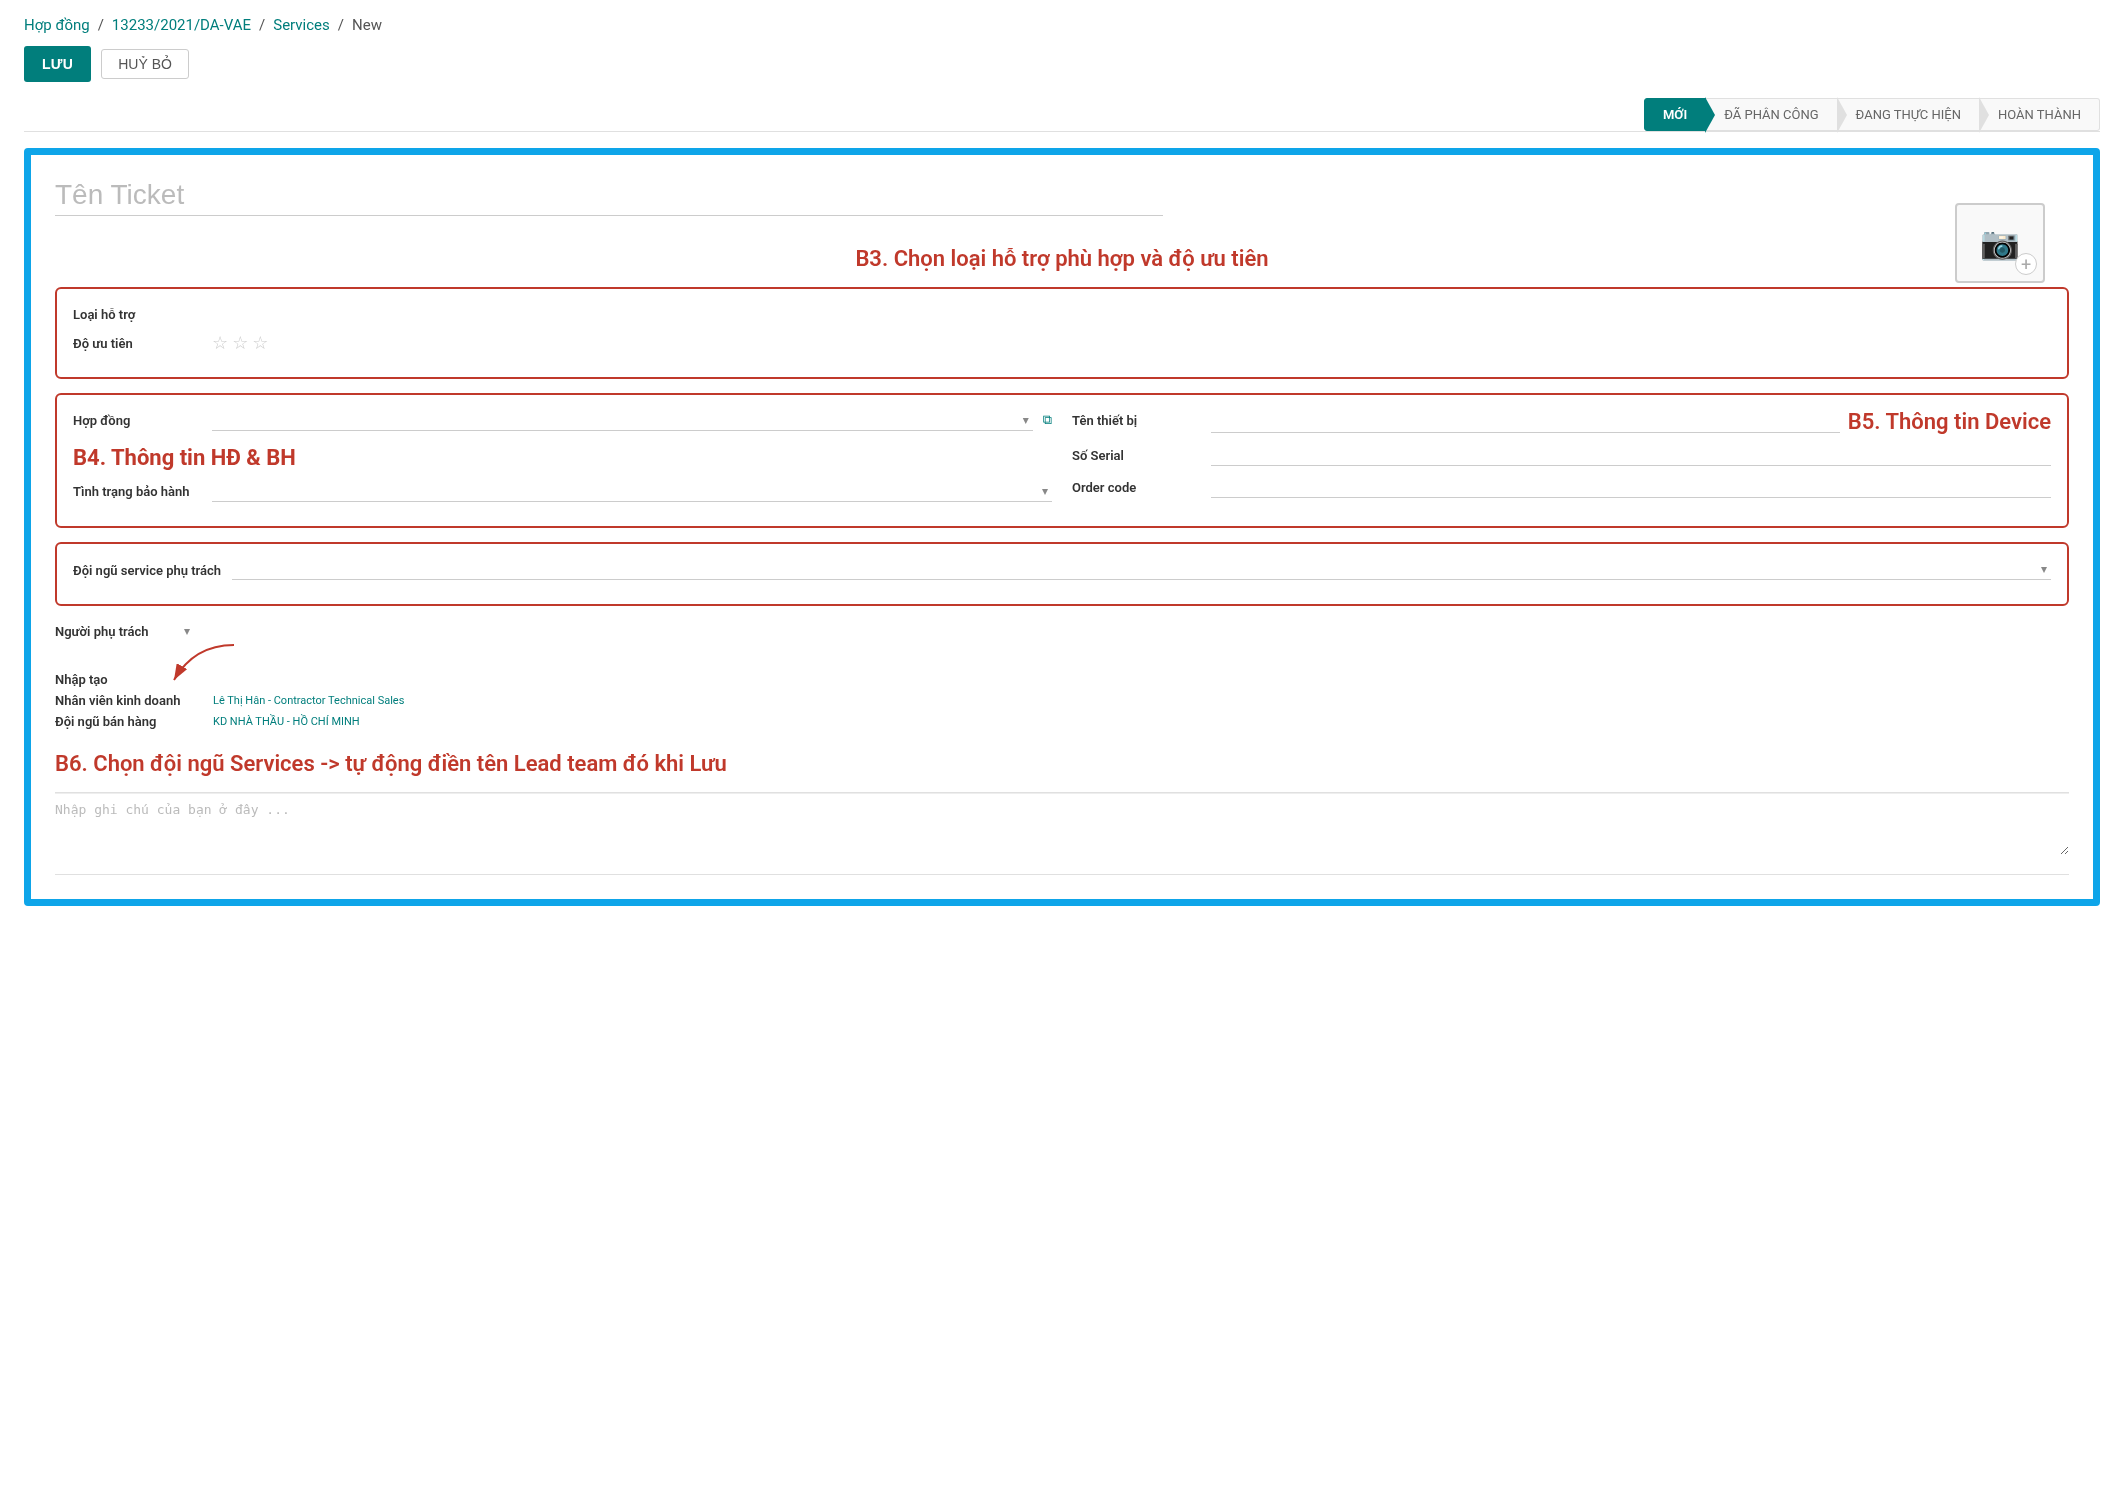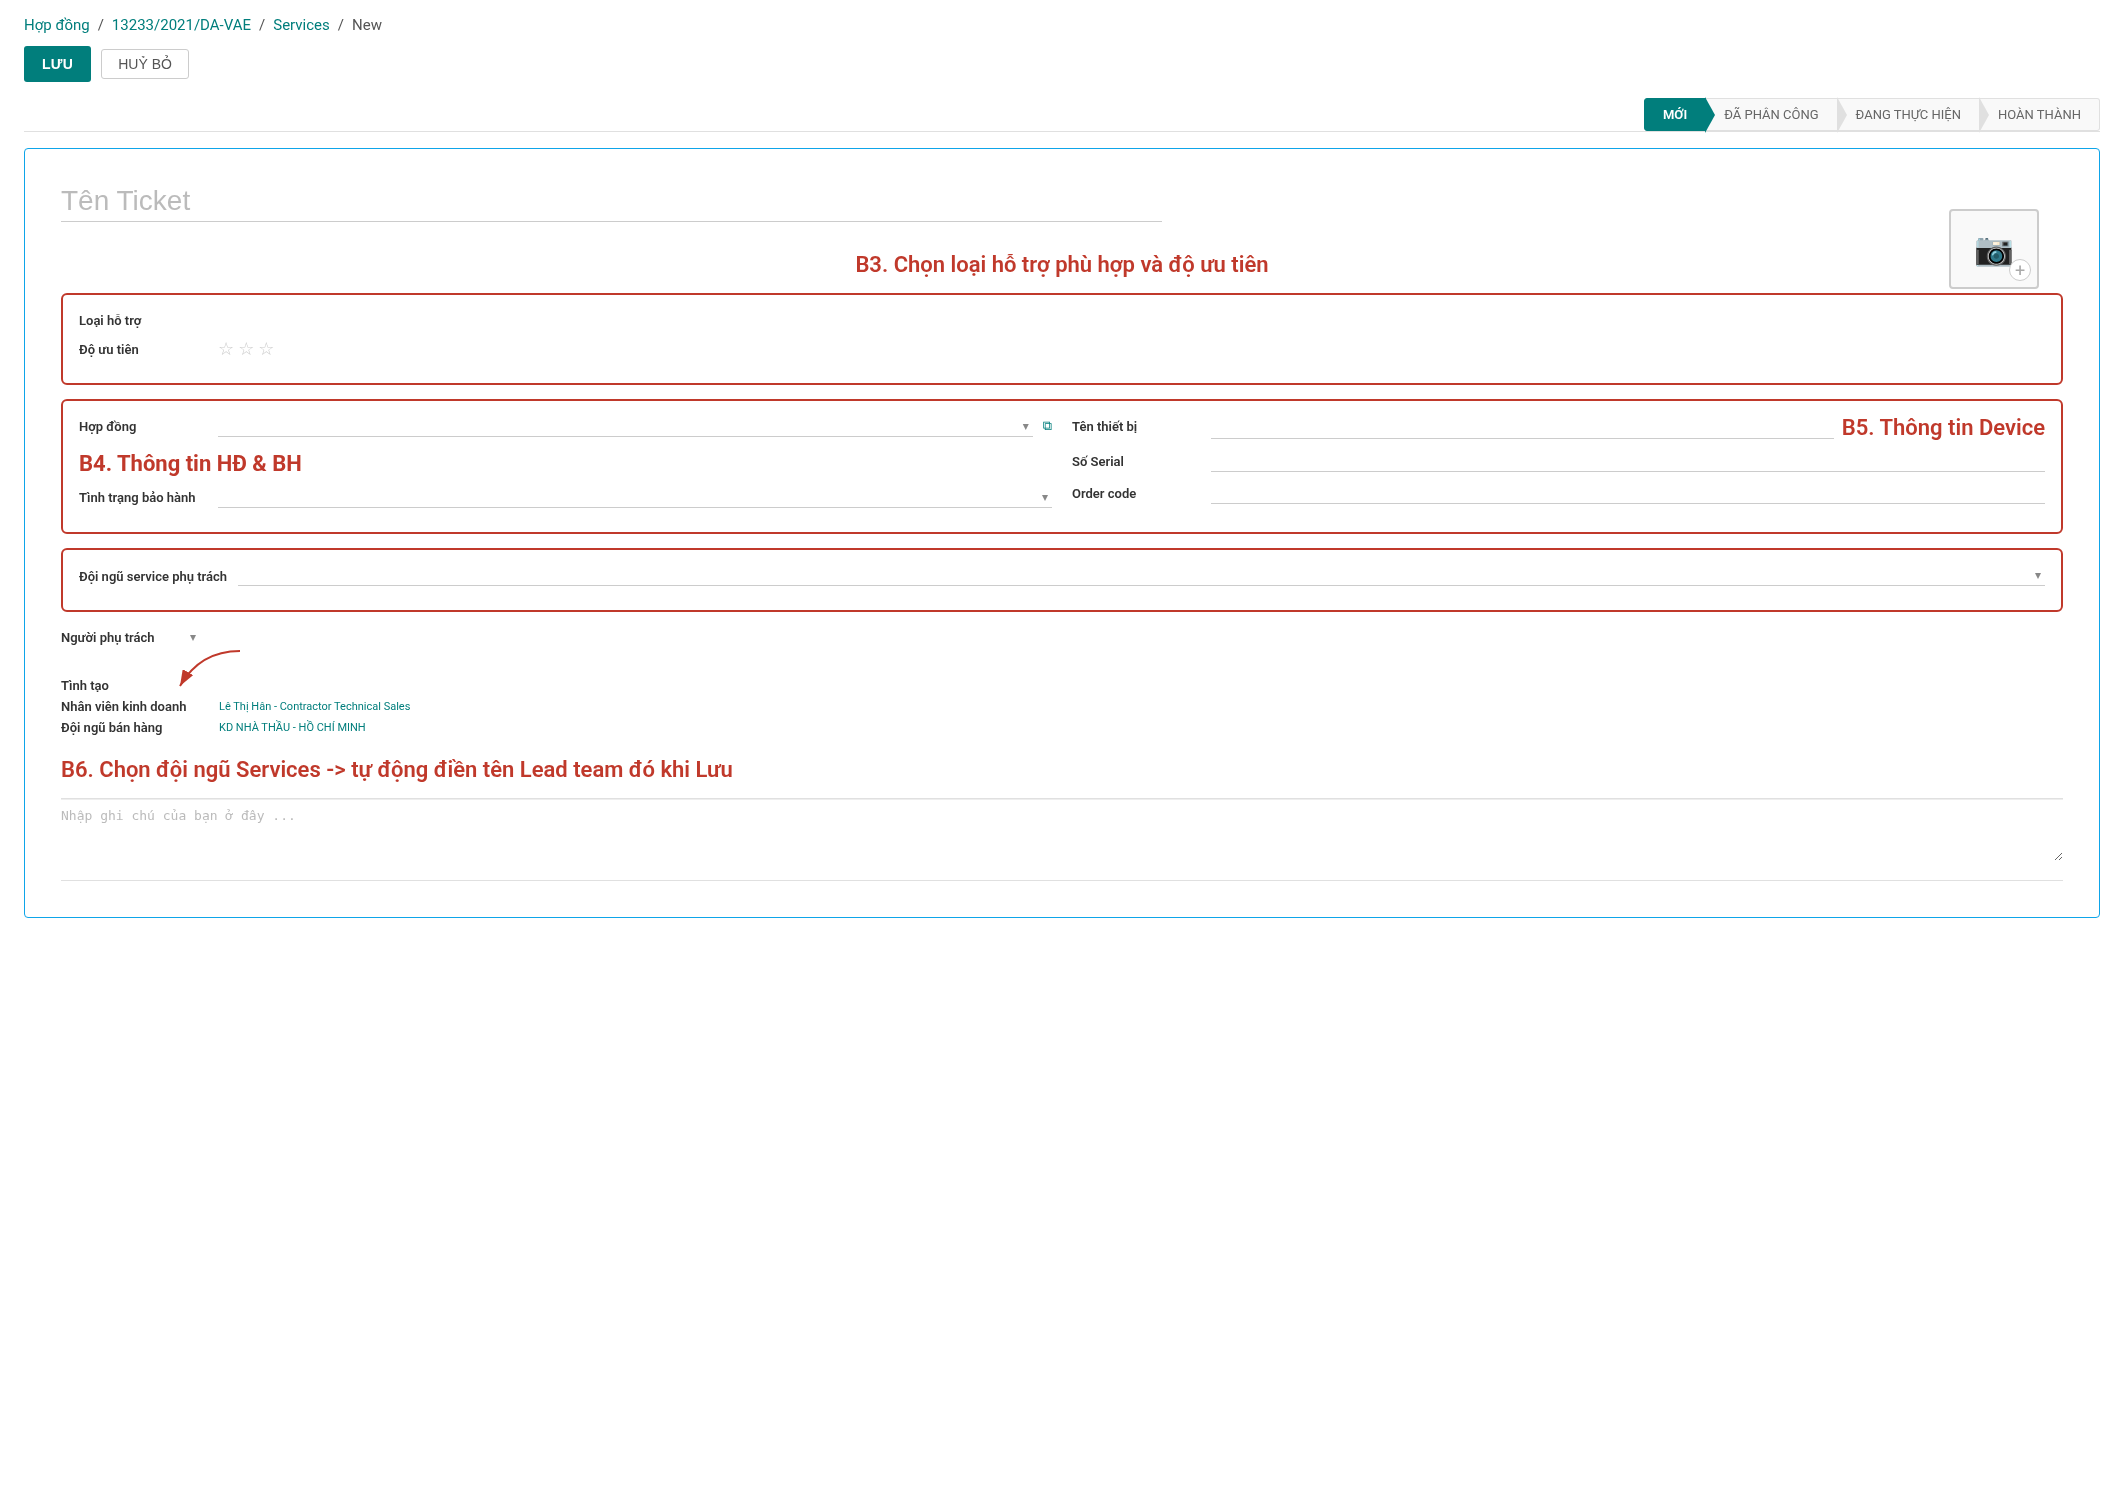--- a/index.html
+++ b/index.html
@@ -92,23 +92,23 @@
       border-bottom: 18px solid transparent;
       border-left: 10px solid #e0e0e0;
       z-index: 1;
     }
     .status-step.active .arrow {
       border-left-color: #017e7c;
     }
 
     
     .main-card {
-      border: 1px solid #0ea5e9;
+      border: 7px solid #0ea5e9;
       border-radius: 4px;
-      padding: 36px;
+      padding: 24px;
       background: #fff;
     }
 
     
     .ticket-name-input {
       width: 55%;
       font-size: 28px;
       color: #bbb;
       border: none;
       border-bottom: 1px solid #ccc;
@@ -497,21 +497,21 @@
               </defs>
               <path d="M 80 5 Q 40 5 20 40" stroke="#c0392b" stroke-width="2" fill="none" marker-end="url(#arrowhead)"></path>
             </svg>
           </div>
         </div>
       </div>
     </div>
 
     <div class="pic-right">
       <div class="info-row">
-        <div class="info-label">Tình tạo</div>
+        <div class="info-label">Nhập tạo</div>
         <div class="info-value dark"></div>
       </div>
       <div class="info-row">
         <div class="info-label">Nhân viên kinh doanh</div>
         <div class="info-value">Lê Thị Hân - Contractor Technical Sales</div>
       </div>
       <div class="info-row">
         <div class="info-label">Đội ngũ bán hàng</div>
         <div class="info-value">KD NHÀ THẦU - HỒ CHÍ MINH</div>
       </div>

